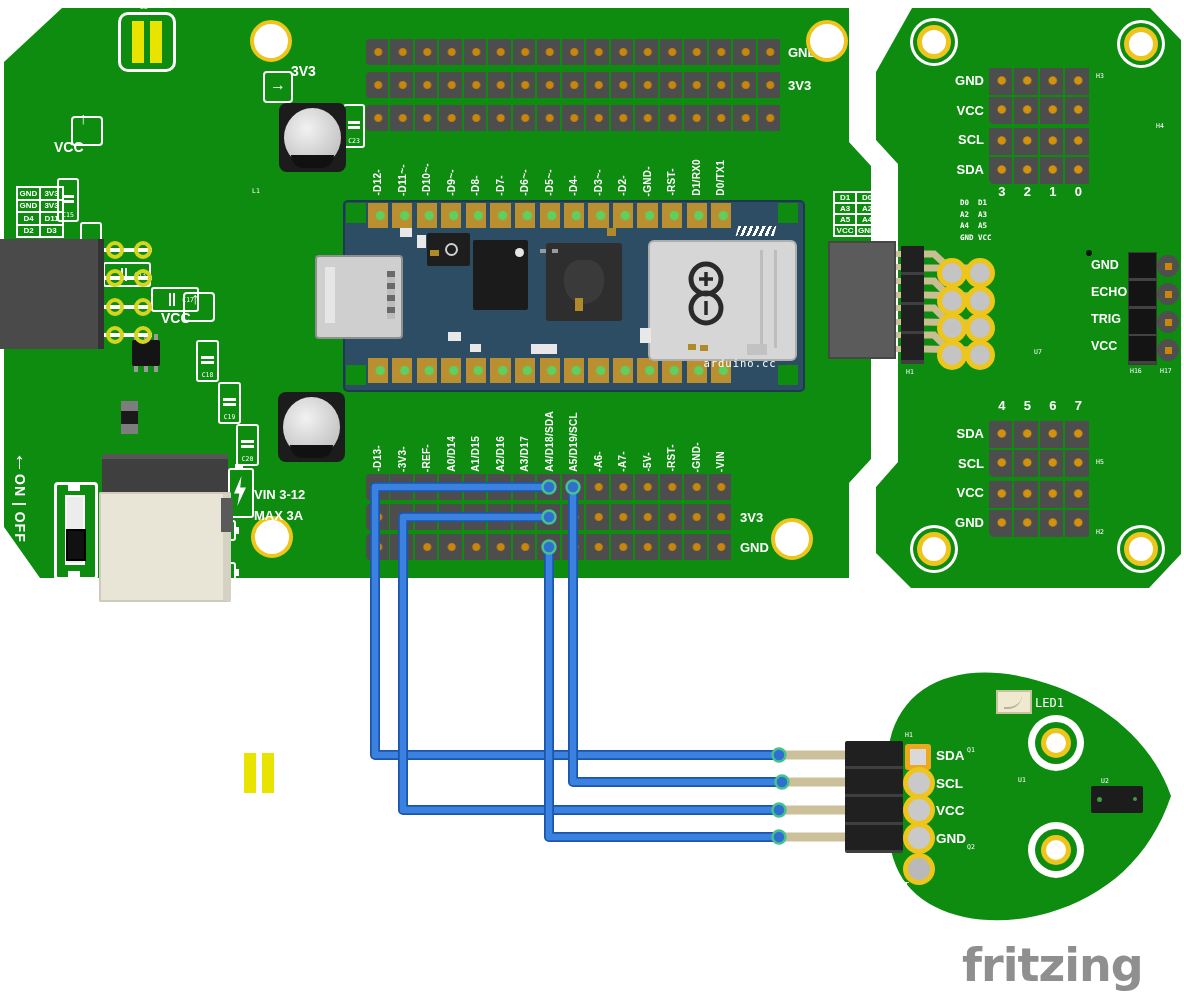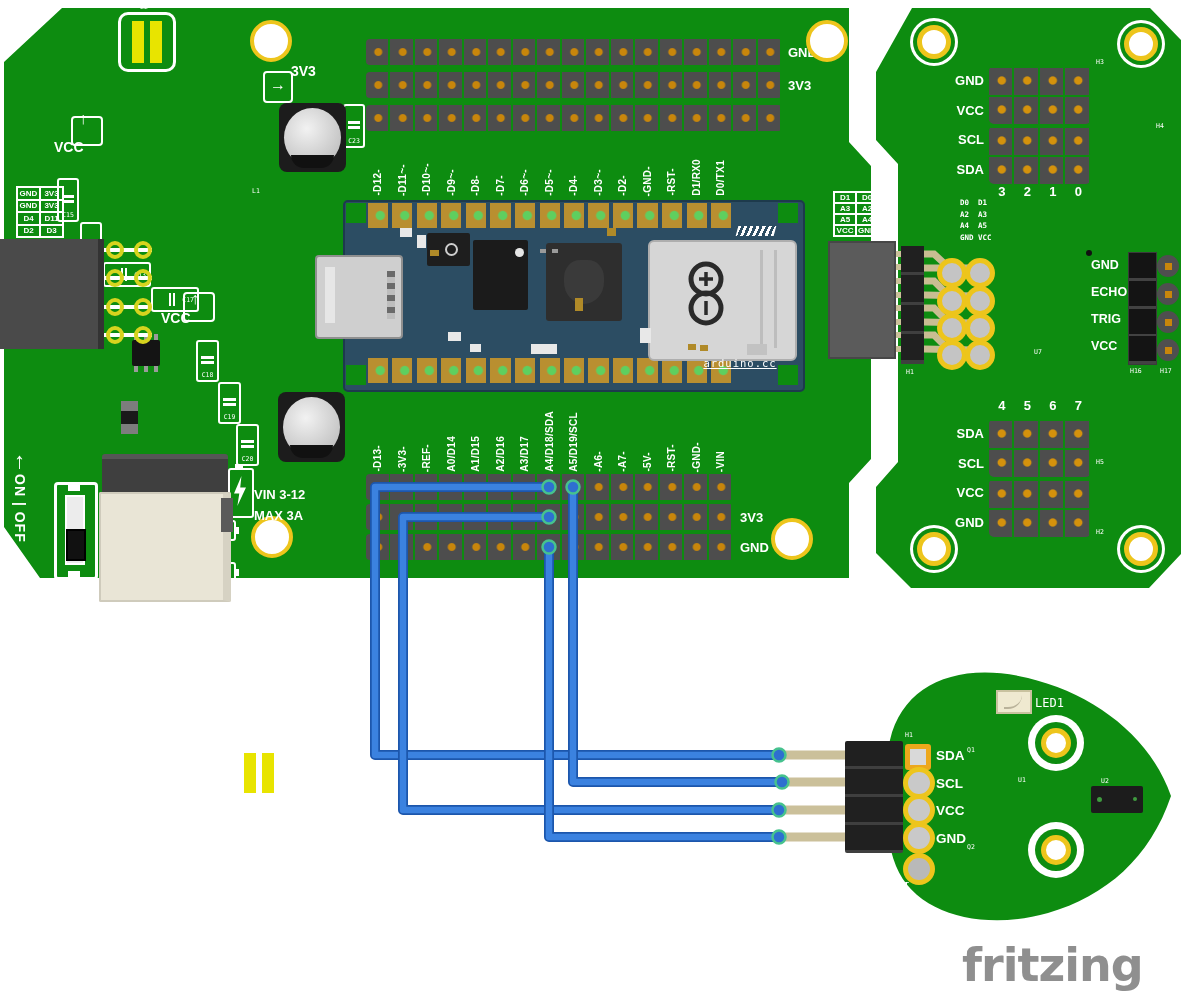--- a/index.html
+++ b/index.html
@@ -407,21 +407,21 @@
   <div class="a pins-tb pins-lr" style="left:546px;top:243px;width:76px;height:78px;background:#2e2e2e;border-radius:3px;z-index:2;">
     <div style="position:absolute;left:18px;top:17px;width:40px;height:44px;background:#3a3a3a;border-radius:40% 40% 50% 50%;"></div>
   </div>
   <div class="a" style="left:697px;top:326px;width:36px;height:27px;background:#1e1e1e;border-radius:2px;z-index:2;"></div>
   <div class="a" style="left:648px;top:240px;width:145px;height:117px;background:#d6d6d6;border:2px solid #aeaeae;border-radius:6px;z-index:2;">
     <div style="position:absolute;right:32px;top:8px;width:3px;height:98px;background:#bdbdbd;"></div>
     <div style="position:absolute;right:18px;top:8px;width:3px;height:98px;background:#bdbdbd;"></div>
     <div style="position:absolute;right:28px;bottom:4px;width:20px;height:11px;background:#c2c2c2;"></div>
   </div>
   <div class="a" style="left:737px;top:226px;width:38px;height:10px;background:repeating-linear-gradient(100deg,#fff 0 3px,transparent 3px 6px);transform:skewX(-15deg);z-index:2;"></div>
-  <div class="a" style="left:686px;top:357px;width:108px;text-align:center;color:#fff;font:10.5px 'DejaVu Sans Mono',monospace;letter-spacing:1px;z-index:2;text-decoration:underline;">arduino.cc</div>
+  <div class="a" style="left:686px;top:357px;width:108px;text-align:center;color:#fff;font:10.5px 'DejaVu Sans Mono',monospace;letter-spacing:1px;z-index:2;">arduino.cc</div>
 
   <div class="a" style="left:400px;top:228px;width:12px;height:9px;background:#e8e8e8;z-index:2;"></div>
   <div class="a" style="left:417px;top:235px;width:9px;height:13px;background:#e8e8e8;z-index:2;"></div>
   <div class="a" style="left:448px;top:332px;width:13px;height:9px;background:#e8e8e8;z-index:2;"></div>
   <div class="a" style="left:470px;top:344px;width:11px;height:8px;background:#e8e8e8;z-index:2;"></div>
   <div class="a" style="left:531px;top:344px;width:26px;height:10px;background:#e8e8e8;z-index:2;"></div>
   <div class="a" style="left:575px;top:298px;width:8px;height:13px;background:#b08a28;z-index:2;"></div>
   <div class="a" style="left:640px;top:328px;width:11px;height:15px;background:#e8e8e8;z-index:2;"></div>
   <div class="a" style="left:607px;top:228px;width:9px;height:8px;background:#b08a28;z-index:2;"></div>
   <div class="a" style="left:430px;top:250px;width:9px;height:6px;background:#b08a28;z-index:2;"></div>
@@ -451,21 +451,21 @@
   <div class="a hole2" style="left:1124px;top:532px;width:24px;height:24px;z-index:2;"></div>
 
   <div class="a rowlabels rl-right" style="left:900px;top:66px;width:84px;height:118px;z-index:2;">
       <b>GND</b>
       <b>VCC</b>
       <b>SCL</b>
       <b>SDA</b>
     </div>
   <div class="a gridpads" style="left:989px;top:66px;width:102px;height:58px;z-index:2;"></div>
   <div class="a gridpads" style="left:989px;top:126px;width:102px;height:58px;z-index:2;"></div>
-  <div class="a ref" style="left:1096px;top:58px;z-index:2;">H3</div>
+  <div class="a ref" style="left:1096px;top:72px;z-index:2;">H3</div>
   <div class="a ref" style="left:1156px;top:122px;z-index:2;">H4</div>
   <div class="a colnums" style="left:989px;top:184px;width:102px;height:16px;z-index:2;">
       <b>3</b>
       <b>2</b>
       <b>1</b>
       <b>0</b>
     </div>
 
   <div class="a pinmap" style="left:938px;top:197px;width:56px;height:46px;z-index:2;">
       <span>D0  D1</span>

